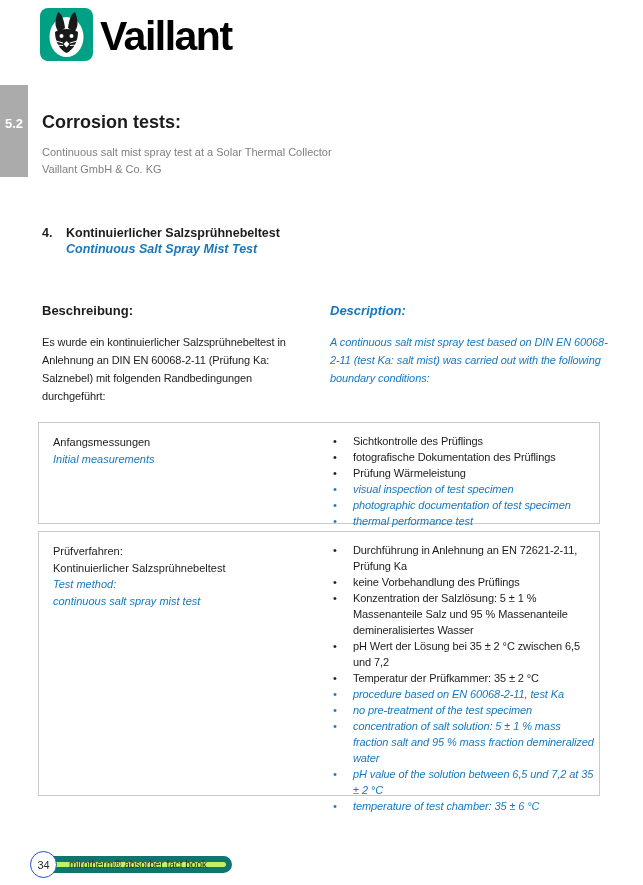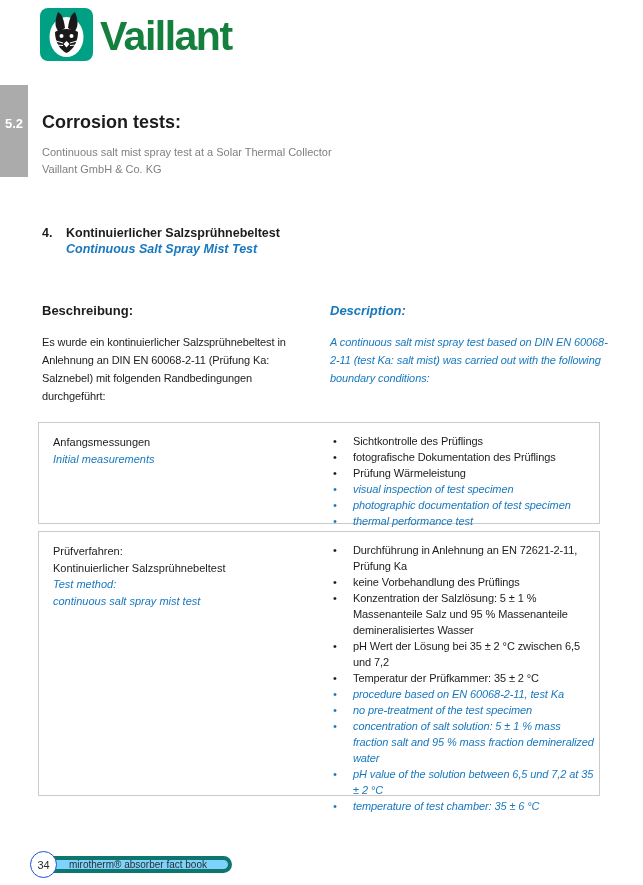--- a/index.html
+++ b/index.html
@@ -9,21 +9,21 @@
     font-family: "Liberation Sans", sans-serif;
     color: #1c1c1c;
     position: relative;
     overflow: hidden;
   }
   .page { position: absolute; inset: 0; }
 
   
   .brand { position: absolute; top: 8px; left: 40px; display: flex; align-items: center; gap: 7px; }
   .brand-word {
-    color: #15803d; font-weight: bold; font-size: 41px;
+    color: #000000; font-weight: bold; font-size: 41px;
     letter-spacing: -1.5px; line-height: 53px;
   }
 
   
   .section-tab {
     position: absolute; left: 0; top: 85px; width: 28px; height: 92px;
     background: #ababab; box-sizing: border-box;
     color: #ffffff; font-weight: bold; font-size: 13px;
     text-align: right; padding: 31px 5px 0 0;
   }
@@ -57,21 +57,21 @@
   .cell-bullets { flex: 1; box-sizing: border-box; padding: 10px 4px 0 2px; }
   .bullet { display: flex; font-size: 11px; line-height: 16px; letter-spacing: -0.1px; }
   .bullet .dot { width: 20px; flex-shrink: 0; text-align: left; padding-left: 2px; }
   .b-de { color: #1c1c1c; }
   .b-en { color: #1878be; font-style: italic; }
 
   
   .footer-tag { position: absolute; left: 30px; top: 851px; width: 210px; height: 28px; }
   .footer-bar {
     position: absolute; left: 14px; top: 5px; width: 188px; height: 17px;
-    border: 4px solid #0f766e; border-radius: 9px; background: #7dd3fc;
+    border: 6px solid #0f766e; border-radius: 9px; background: #bef264;
     display: flex; align-items: center; justify-content: center;
     font-size: 10px; color: #2c2c2c; z-index: 1; box-sizing: border-box;
   }
   .footer-circle {
     position: absolute; left: 0; top: 0; width: 27px; height: 27px;
     border: 1px solid #1d4ed8; border-radius: 50%; background: #ffffff;
     display: flex; align-items: center; justify-content: center;
     font-size: 11px; color: #2c2c2c; z-index: 2; box-sizing: border-box;
   }
 </style>

